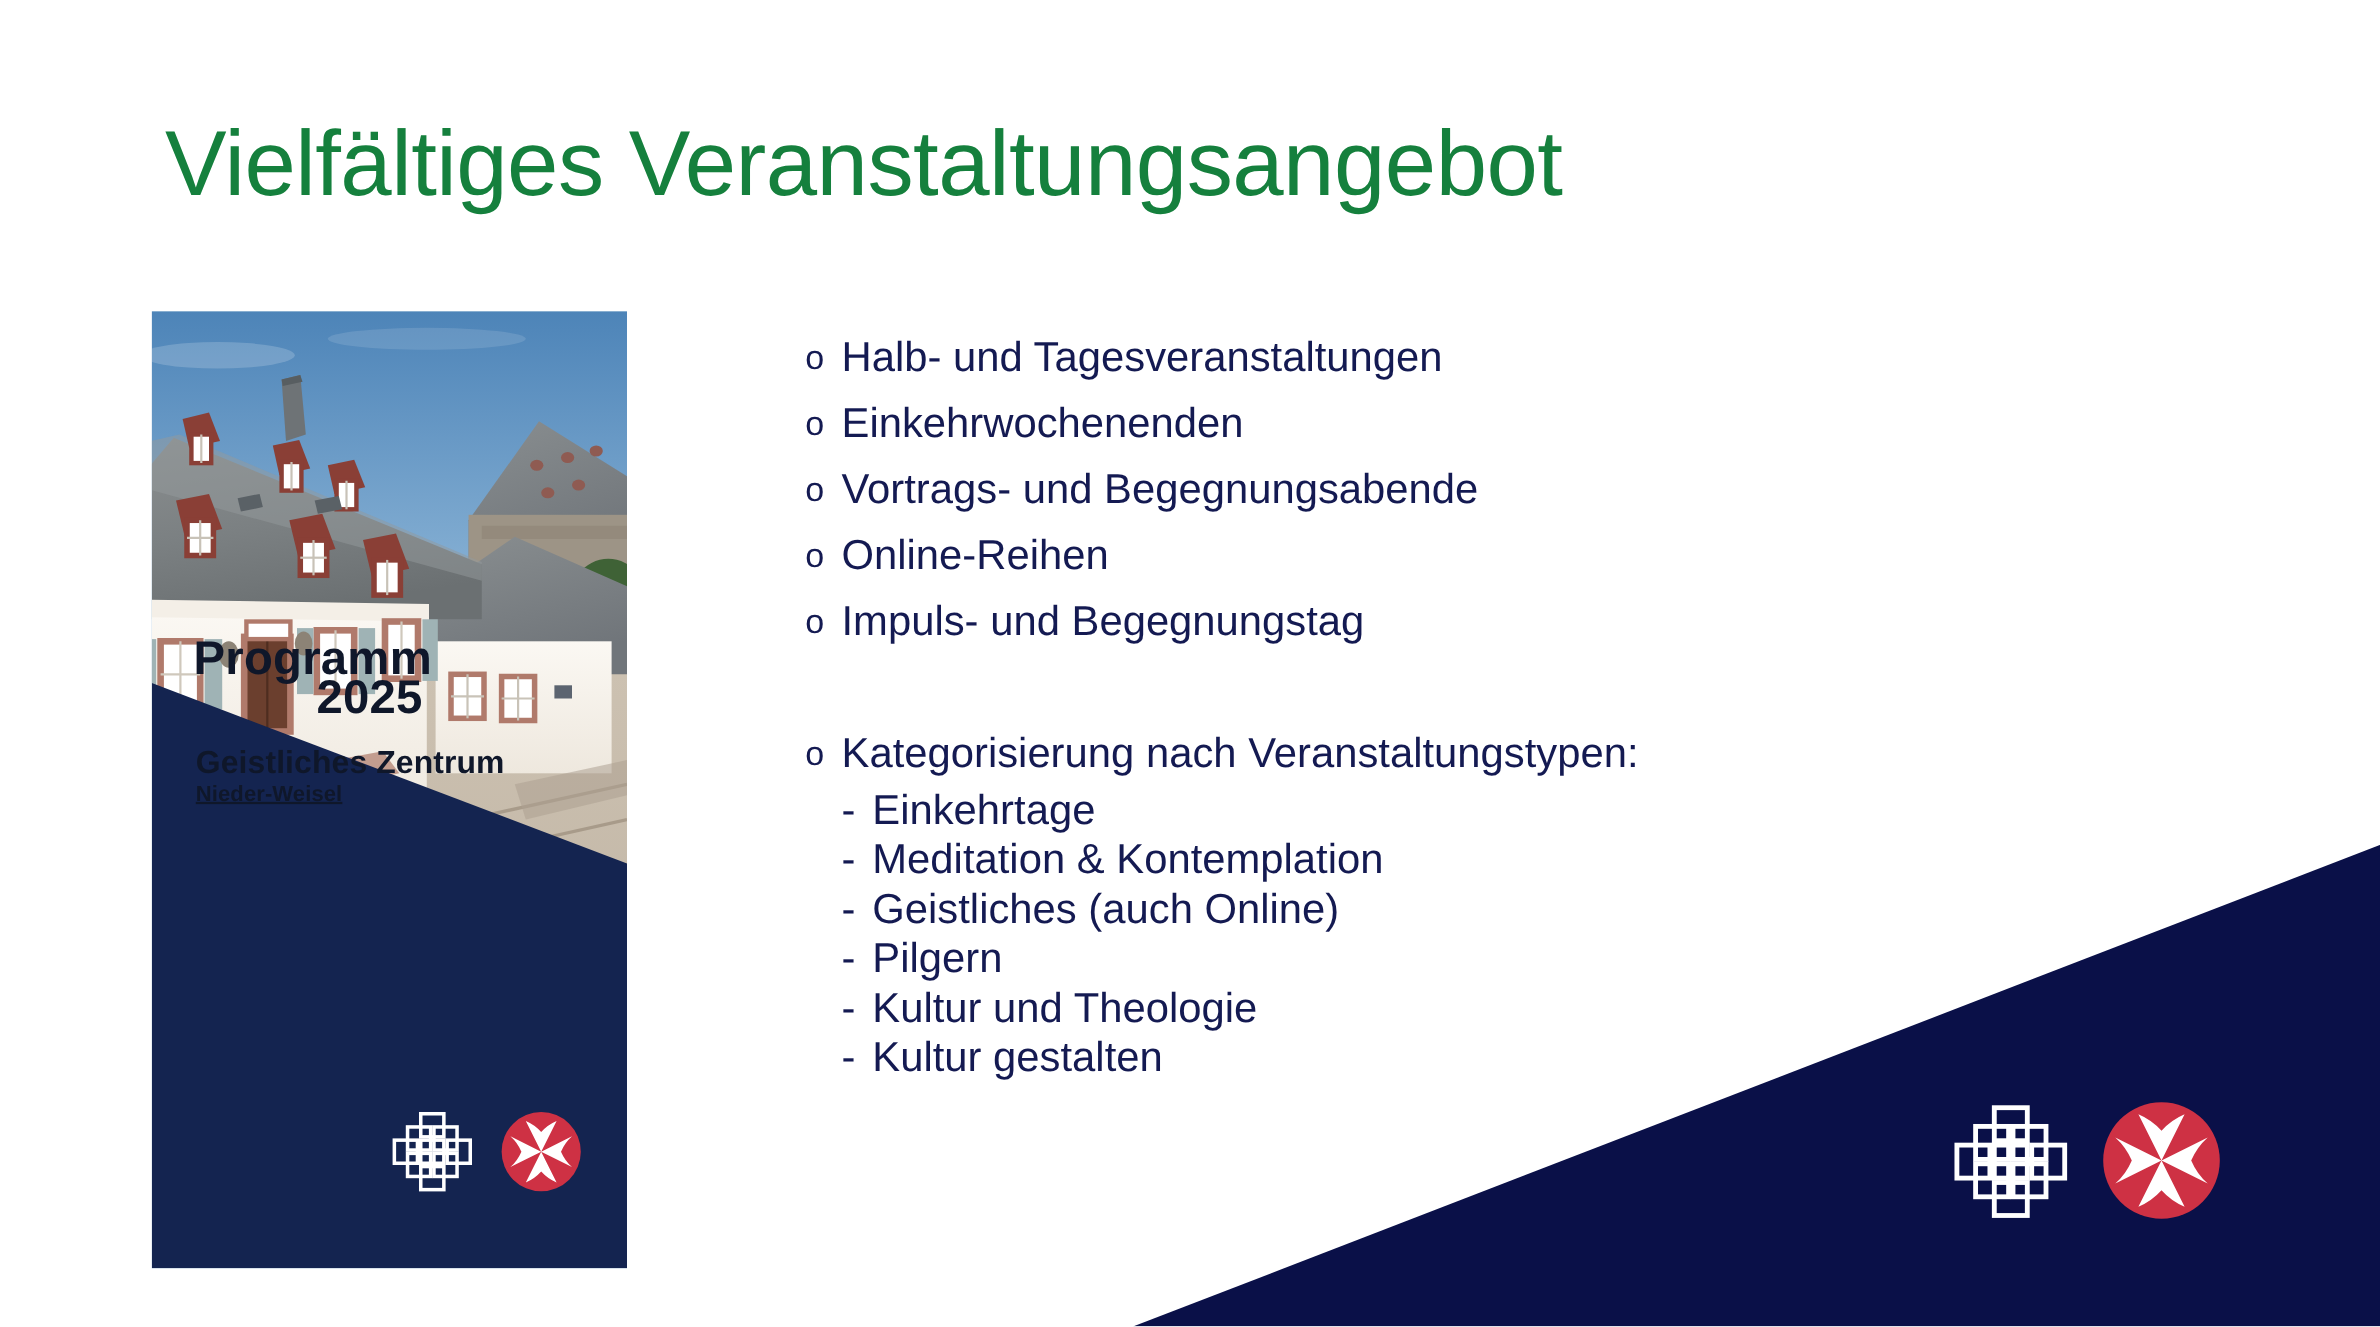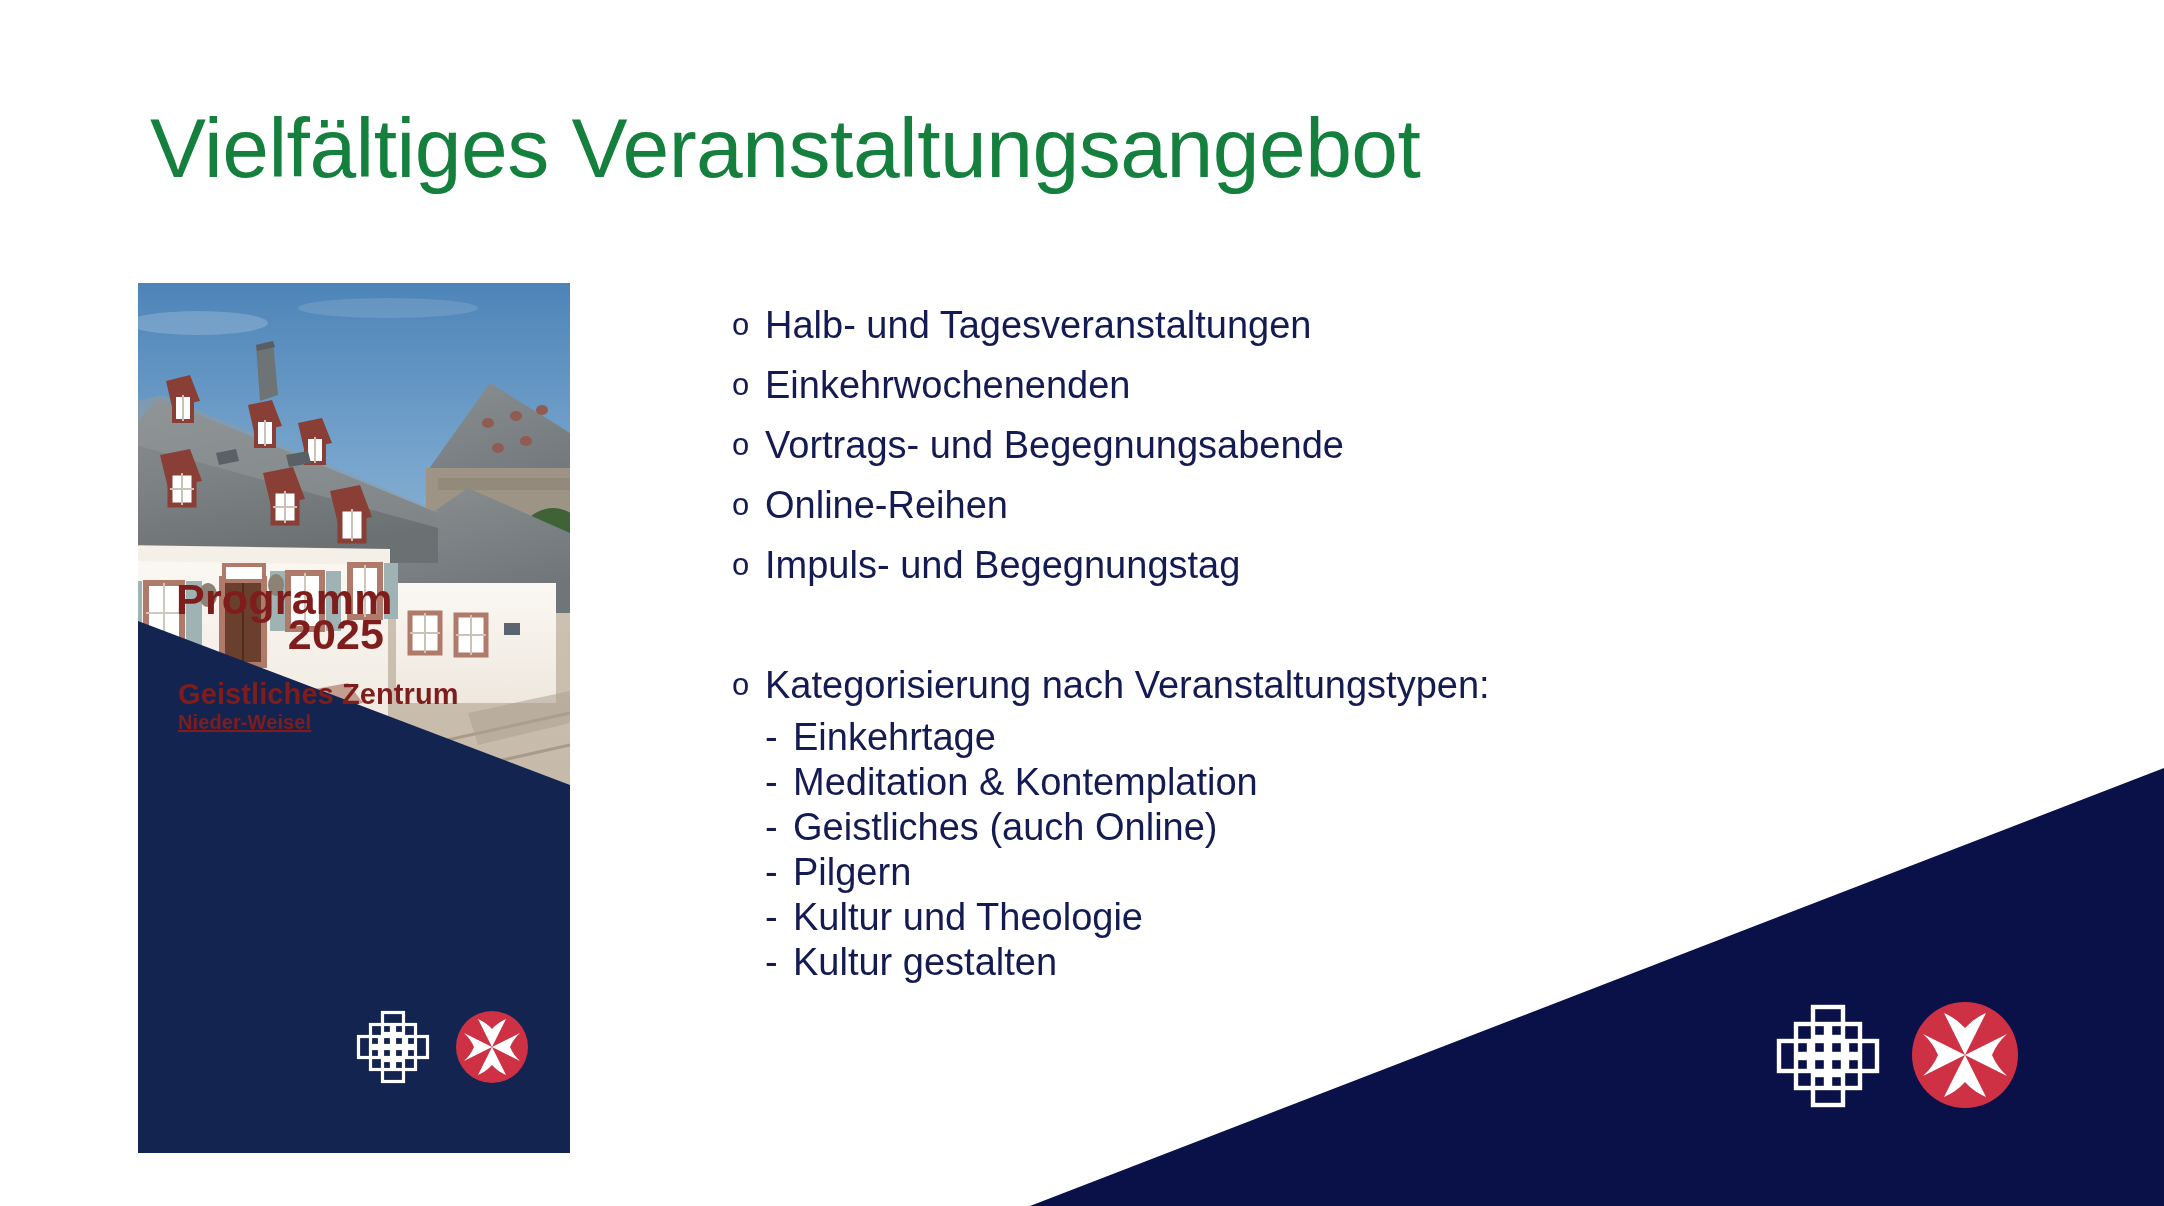--- a/index.html
+++ b/index.html
@@ -63,21 +63,21 @@
     position: absolute;
     left: 0; top: 0;
     width: 432px;
     height: 870px;
   }
   .brochure-text {
     position: absolute;
     left: 0; top: 0;
     width: 432px;
     height: 749px;
-    color: #7f1d1d;
+    color: #0f172a;
   }
   .bro-programm {
     position: absolute;
     left: 38px;
     top: 295px;
     font-size: 43px;
     font-weight: 600;
     letter-spacing: 0.2px;
     line-height: 1;
   }

